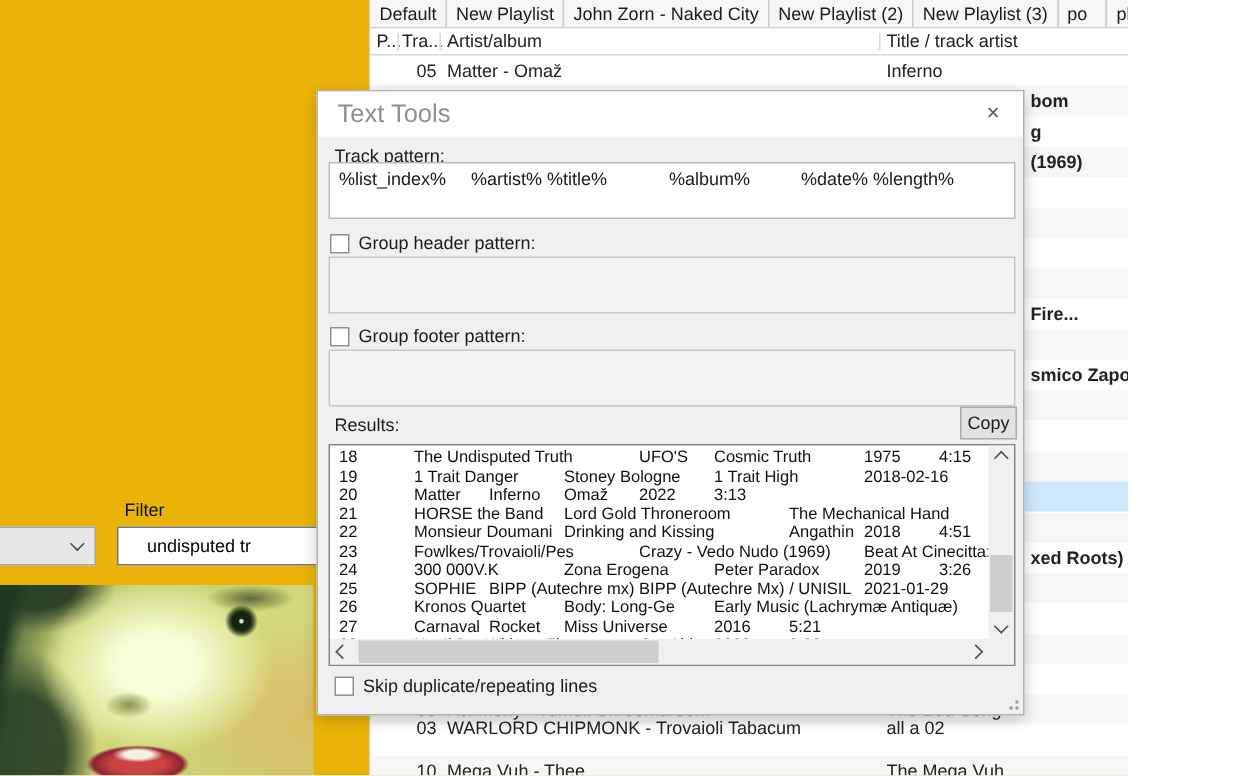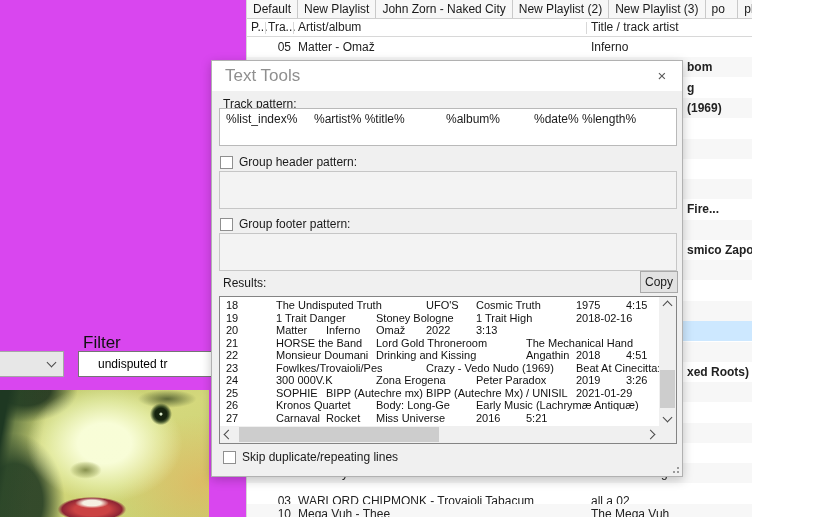--- a/index.html
+++ b/index.html
@@ -1,18 +1,18 @@
 <!DOCTYPE html>
 <html><head>
 <meta charset="utf-8">
 <style>
   * { box-sizing: border-box; margin: 0; padding: 0; }
   html,body { width: 838px; height: 517px; overflow: hidden; background:#fff;
     font-family: "Liberation Sans", sans-serif; }
-  #stage { position:relative; width:752px; height:517px; background:#d946ef; overflow:hidden; }
+  #stage { position:relative; width:752px; height:517px; background:#eab308; overflow:hidden; }
 
   
   .playlist { position:absolute; left:246px; top:0; width:592px; height:517px;
     border-left:1px solid #d8d8d8; background:#fff; overflow:hidden; }
   .tabs { position:absolute; left:0; top:0; right:0; height:19px; background:#f7f7f7;
     border-bottom:1px solid #cfcfcf; display:flex; font-size:12px; color:#1a1a1a; }
   .tab { padding:2px 6px 0 6px; border-right:1px solid #c9c9c9; white-space:nowrap; }
   .tab:nth-child(6){ width:45px; } .tab:nth-child(7){ width:45px; }
   .tab:nth-child(8){ width:54px; } .tab:nth-child(9){ width:38px; }
   .hdr { position:absolute; left:0; top:19px; right:0; height:18px; background:#fff;
@@ -26,21 +26,21 @@
   .row.shade { background:#f7f7f7; }
   .row.sel { background:#cde8ff; }
   .row span { position:absolute; white-space:nowrap; }
   .row .trk { left:14px; width:30px; text-align:right; }
   .row .aa  { left:51px; }
   .row .ttl { left:344px; }
   .row .frg { left:440px;font-weight:bold; }
   .row .num { right:-5px; width:70px; text-align:right; color:#333; }
 
   
-  .filter-label { position:absolute; left:83px; top:333px; font-size:17px; color:#111; }
+  .filter-label { position:absolute; left:83px; top:333px; font-size:12px; color:#111; }
   .combo { position:absolute; left:-10px; top:351px; width:74px; height:26px;
     background:#e7e7e7; border:1px solid #a6a6a6; }
   .chev { display:block; width:7px; height:7px; border-right:1.6px solid #4a4a4a;
     border-bottom:1.6px solid #4a4a4a; }
   .chev.down { transform:rotate(45deg); }
   .chev.up { transform:rotate(-135deg); }
   .chev.left { transform:rotate(135deg); }
   .chev.right { transform:rotate(-45deg); }
   .combo .chev { position:absolute; right:8px; top:7px; }
   .filter-input { position:absolute; left:78px; top:351px; width:141px; height:26px;
@@ -197,21 +197,21 @@
         </div>
         <div class="row" style="top: 406px;">
           <span class="num">87</span>
         </div>
         <div class="row shade" style="top: 426px;">
           <span class="trk">06</span>
           <span class="aa">Acrimony - Tumuli Shroomaroom</span>
           <span class="ttl">The Bud Song</span>
           <span class="num">32</span>
         </div>
-        <div class="row" style="top: 438px; margin-top: 16px;">
+        <div class="row" style="top: 438px;">
           <span class="trk">03</span>
           <span class="aa">WARLORD CHIPMONK - Trovaioli Tabacum</span>
           <span class="ttl">all a 02</span>
           <span class="num">141</span>
         </div>
         <div class="row shade" style="top: 467px;">
           <span class="trk">10</span>
           <span class="aa">Mega Vuh - Thee</span>
           <span class="ttl">The Mega Vuh</span>
         </div>

